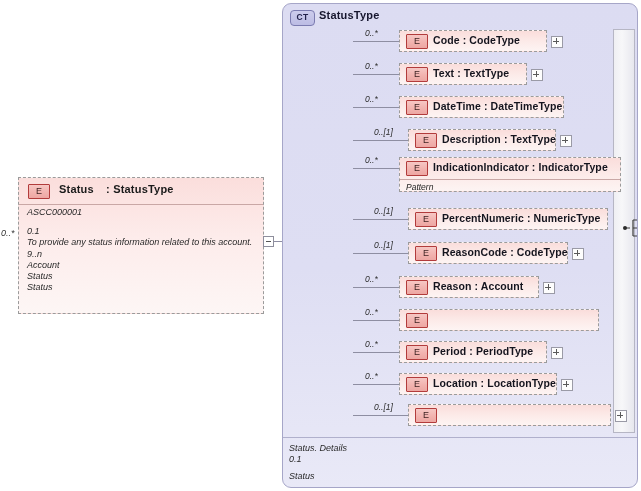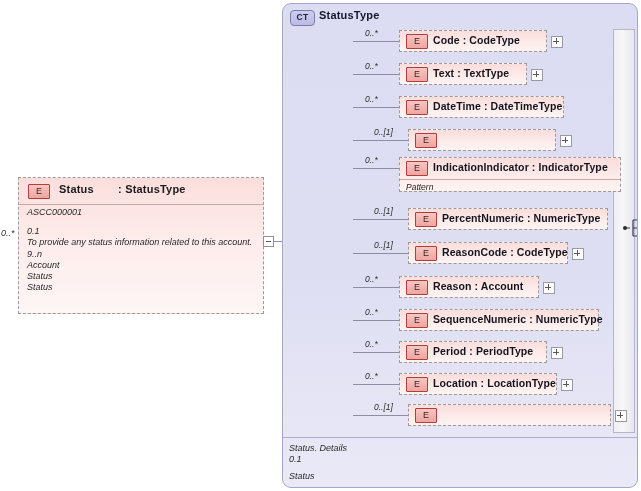--- a/index.html
+++ b/index.html
@@ -33,21 +33,21 @@
     color:#3a1f1f;font-size:9px;line-height:13px;text-align:center;
     font-family:"Liberation Sans",sans-serif;
     border-radius:1px;
   }
   #left-elem .ebadge{left:9px;top:6px;}
   #left-elem .nm{
     position:absolute;left:40px;top:5px;
     font-size:11px;font-weight:bold;color:#1a1a1a;letter-spacing:.2px;
   }
   #left-elem .tp{
-    position:absolute;left:99px;top:5px;
+    position:absolute;left:87px;top:5px;
     font-size:11px;font-weight:bold;color:#1a1a1a;letter-spacing:.2px;
   }
   #left-elem .body{
     position:absolute;left:8px;top:29px;right:4px;
     font-style:italic;font-size:9px;color:#2a2a2a;line-height:11.2px;
   }
   #left-elem .body .gap{height:8px;}
 
   
   #left-card{
@@ -207,20 +207,21 @@
         <div class="card" style="left: 82px; top: 90px;">0..*</div>
         <div class="ebox" style="left: 116px; top: 92px; width: 165px; height: 22px;">
           <span class="ebadge">E</span>
           <span class="elabel">DateTime  : DateTimeType</span>
         </div>
         <div class="hline" style="left: 70px; top: 136px; width: 55px;"></div>
         <div class="stub" style="left: 125px; top: 133px;"></div>
         <div class="card" style="left: 91px; top: 123px;">0..[1]</div>
         <div class="ebox" style="left: 125px; top: 125px; width: 148px; height: 22px;">
           <span class="ebadge">E</span>
+          <span class="elabel">Description  : TextType</span>
         </div>
         <div class="plus" style="left: 277px; top: 131px;"></div>
         <div class="hline" style="left: 70px; top: 164px; width: 46px;"></div>
         <div class="stub" style="left: 116px; top: 161px;"></div>
         <div class="card" style="left: 82px; top: 151px;">0..*</div>
         <div class="ebox tall" style="left: 116px; top: 153px; width: 222px; height: 35px;">
           <span class="ebadge">E</span>
           <span class="elabel">IndicationIndicator  : IndicatorType</span>
           <div class="patrow">
             <span class="patlbl">Pattern</span>
@@ -248,21 +249,20 @@
         <div class="ebox" style="left: 116px; top: 272px; width: 140px; height: 22px;">
           <span class="ebadge">E</span>
           <span class="elabel">Reason  : Account</span>
         </div>
         <div class="plus" style="left: 260px; top: 278px;"></div>
         <div class="hline" style="left: 70px; top: 316px; width: 46px;"></div>
         <div class="stub" style="left: 116px; top: 313px;"></div>
         <div class="card" style="left: 82px; top: 303px;">0..*</div>
         <div class="ebox" style="left: 116px; top: 305px; width: 200px; height: 22px;">
           <span class="ebadge">E</span>
-          <span class="elabel">SequenceNumeric  : NumericType</span>
         </div>
         <div class="hline" style="left: 70px; top: 348px; width: 46px;"></div>
         <div class="stub" style="left: 116px; top: 345px;"></div>
         <div class="card" style="left: 82px; top: 335px;">0..*</div>
         <div class="ebox" style="left: 116px; top: 337px; width: 148px; height: 22px;">
           <span class="ebadge">E</span>
           <span class="elabel">Period  : PeriodType</span>
         </div>
         <div class="plus" style="left: 268px; top: 343px;"></div>
         <div class="hline" style="left: 70px; top: 380px; width: 46px;"></div>

